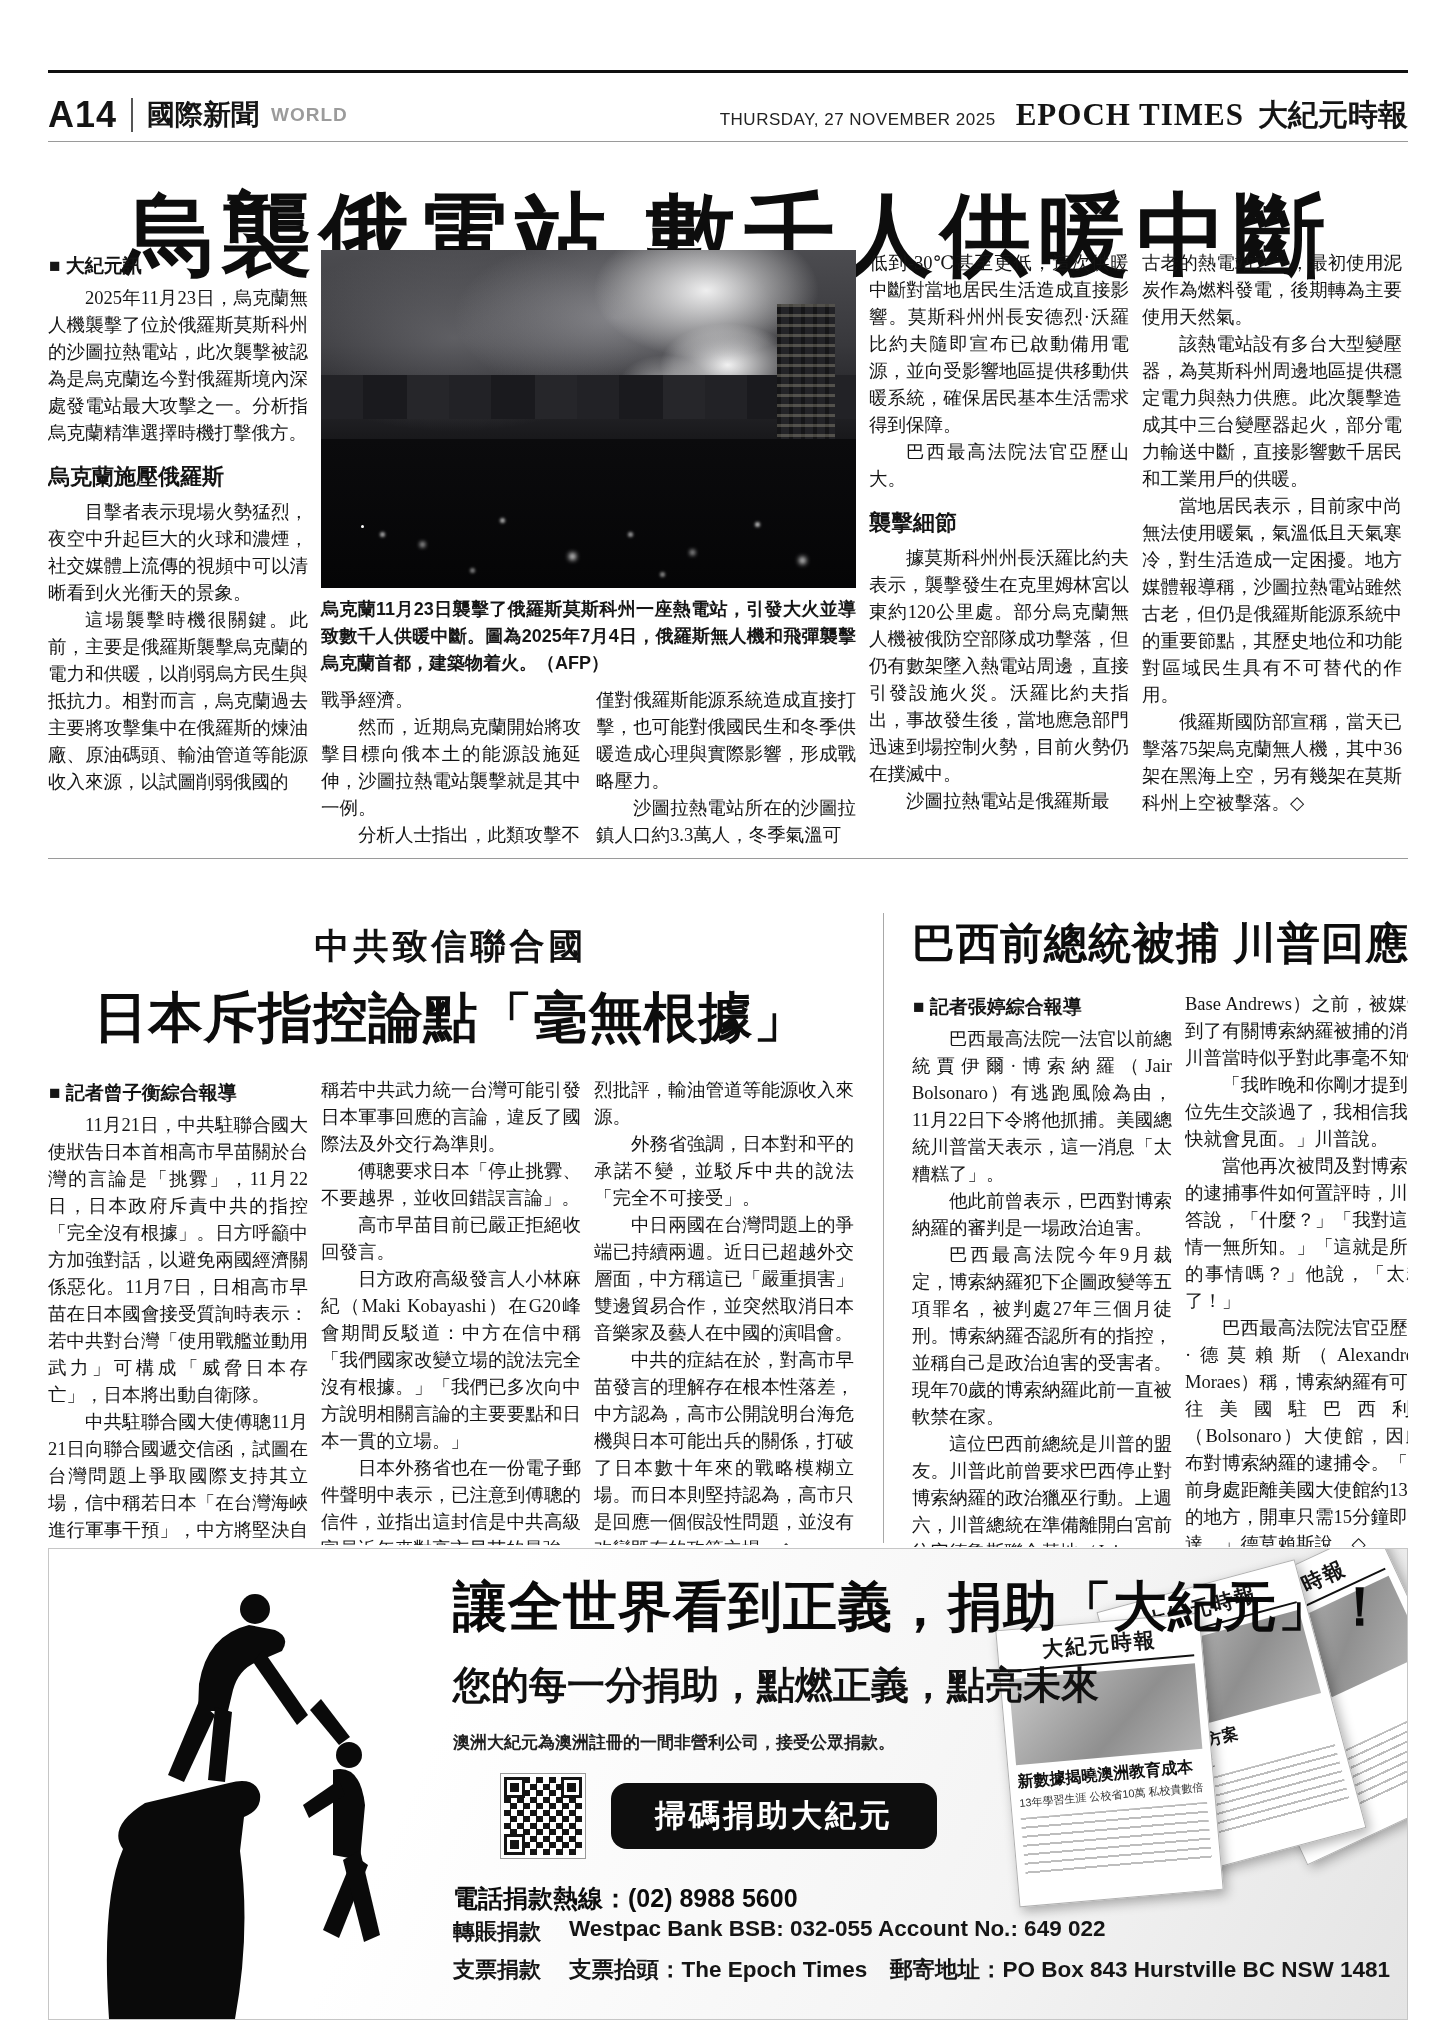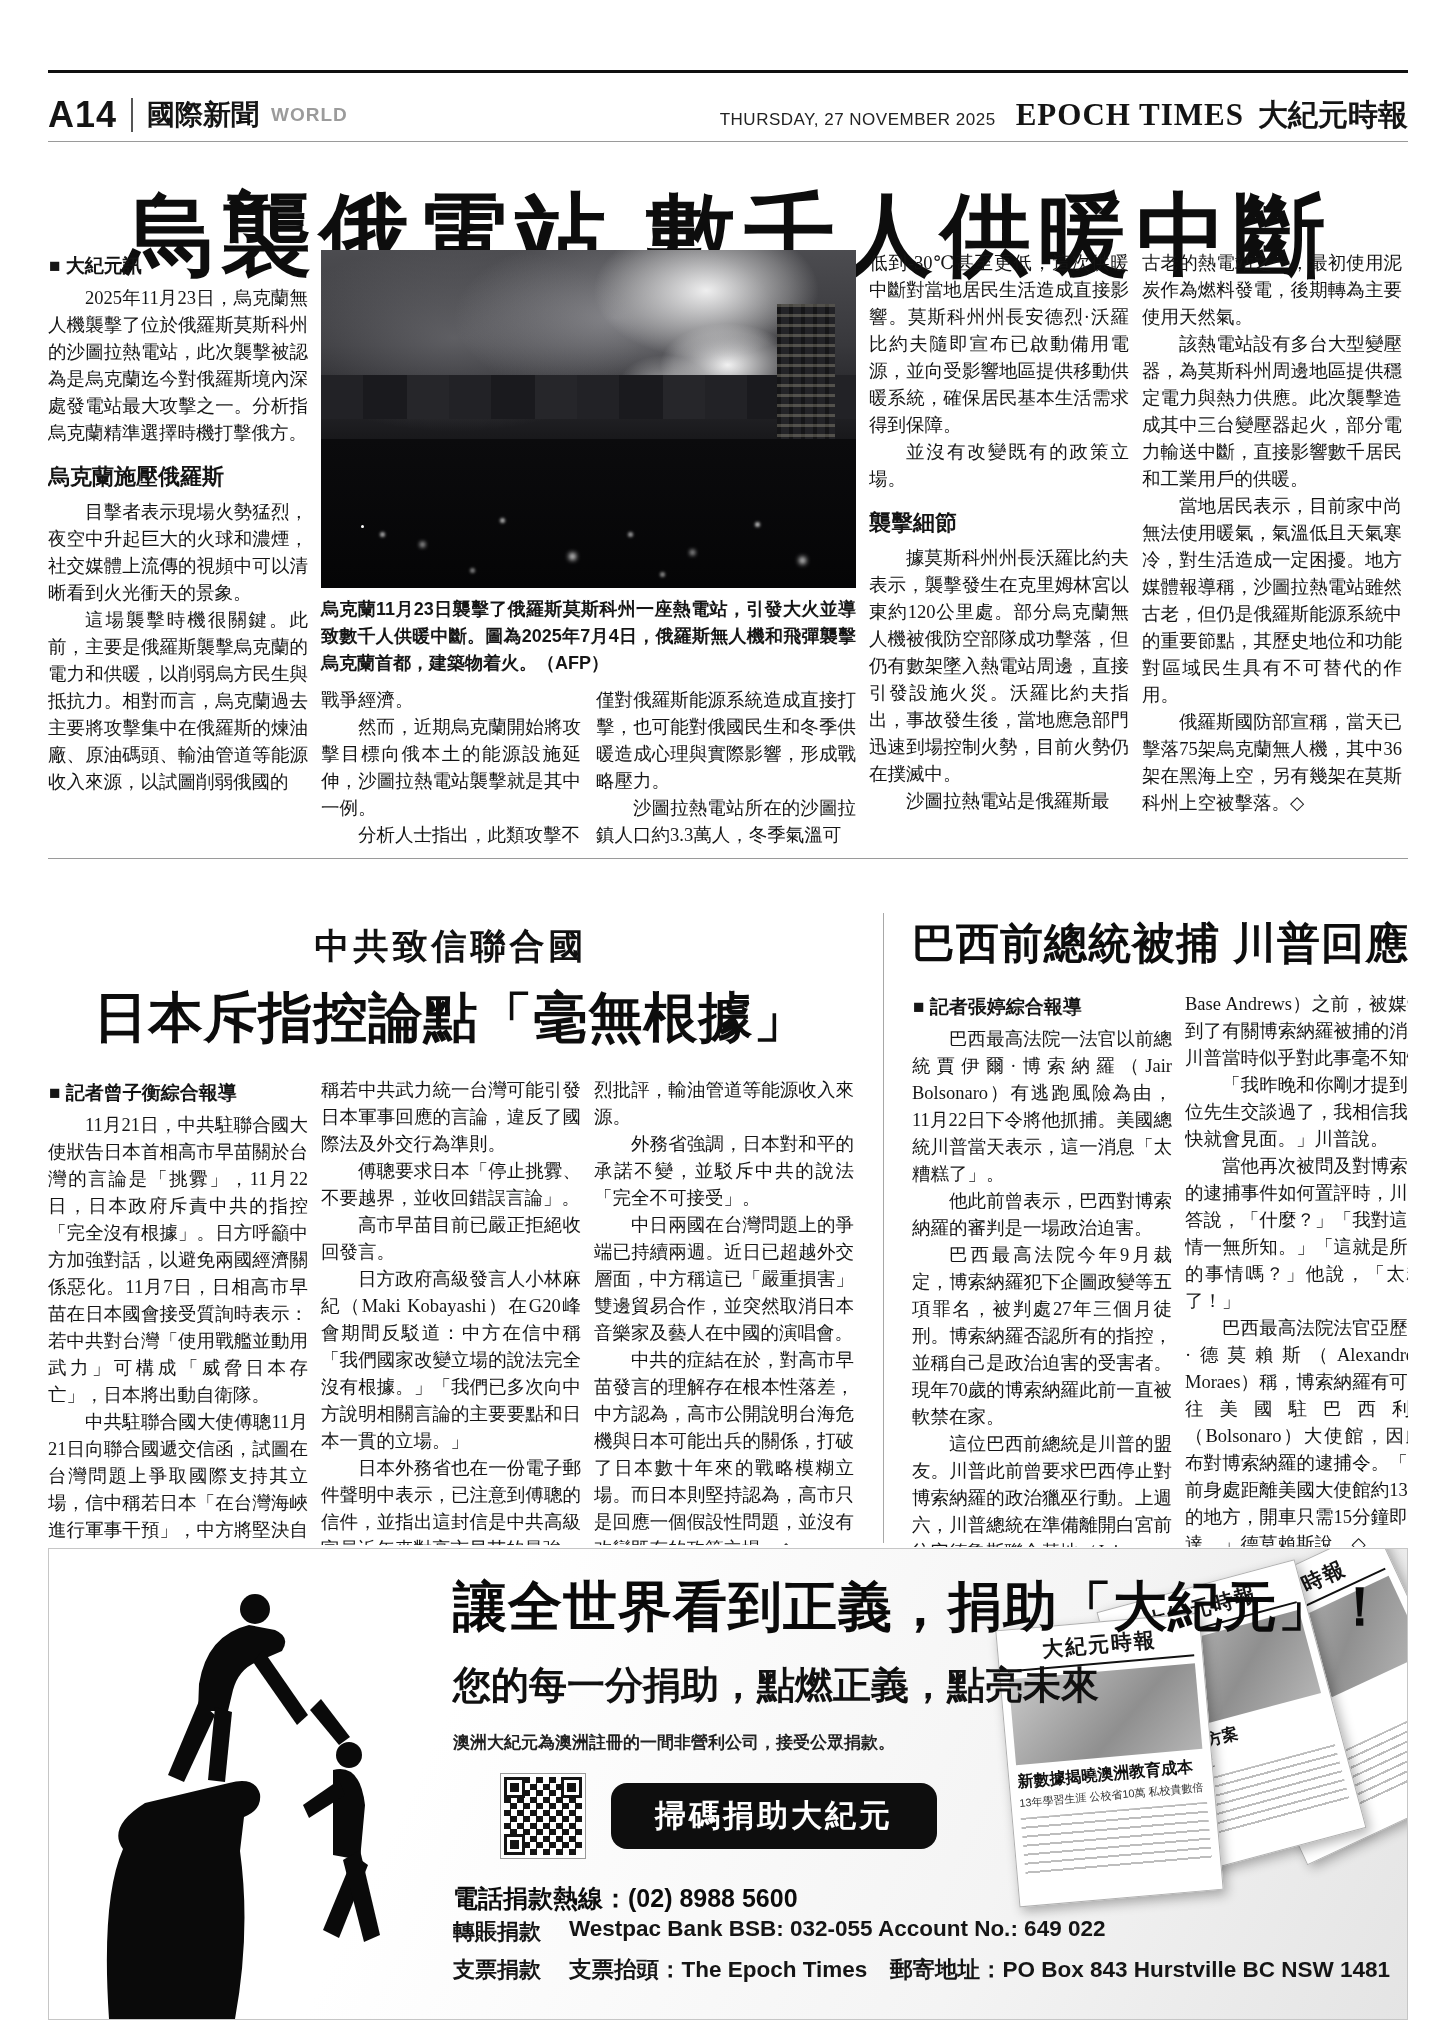--- a/index.html
+++ b/index.html
@@ -169,21 +169,21 @@
           </div>
         <div class="col">
             <p class="blk blk-cont">僅對俄羅斯能源系統造成直接打擊，也可能對俄國民生和冬季供暖造成心理與實際影響，形成戰略壓力。</p>
             <p class="blk blk-p">沙圖拉熱電站所在的沙圖拉鎮人口約3.3萬人，冬季氣溫可</p>
           </div>
       </div>
     </div>
 
     <div class="col">
         <p class="blk blk-cont">低到-30℃甚至更低，這次供暖中斷對當地居民生活造成直接影響。莫斯科州州長安德烈·沃羅比約夫隨即宣布已啟動備用電源，並向受影響地區提供移動供暖系統，確保居民基本生活需求得到保障。</p>
-        <p class="blk blk-p">並沒有改變既有的政策立場。</p>
+        <p class="blk blk-p">巴西最高法院法官亞歷山大。</p>
         <h3 class="blk blk-subhead">襲擊細節</h3>
         <p class="blk blk-p">據莫斯科州州長沃羅比約夫表示，襲擊發生在克里姆林宮以東約120公里處。部分烏克蘭無人機被俄防空部隊成功擊落，但仍有數架墜入熱電站周邊，直接引發設施火災。沃羅比約夫指出，事故發生後，當地應急部門迅速到場控制火勢，目前火勢仍在撲滅中。</p>
         <p class="blk blk-p">沙圖拉熱電站是俄羅斯最</p>
       </div>
     <div class="col">
         <p class="blk blk-cont">古老的熱電站之一，最初使用泥炭作為燃料發電，後期轉為主要使用天然氣。</p>
         <p class="blk blk-p">該熱電站設有多台大型變壓器，為莫斯科州周邊地區提供穩定電力與熱力供應。此次襲擊造成其中三台變壓器起火，部分電力輸送中斷，直接影響數千居民和工業用戶的供暖。</p>
         <p class="blk blk-p">當地居民表示，目前家中尚無法使用暖氣，氣溫低且天氣寒冷，對生活造成一定困擾。地方媒體報導稱，沙圖拉熱電站雖然古老，但仍是俄羅斯能源系統中的重要節點，其歷史地位和功能對區域民生具有不可替代的作用。</p>
         <p class="blk blk-p">俄羅斯國防部宣稱，當天已擊落75架烏克蘭無人機，其中36架在黑海上空，另有幾架在莫斯科州上空被擊落。◇</p>
       </div>

